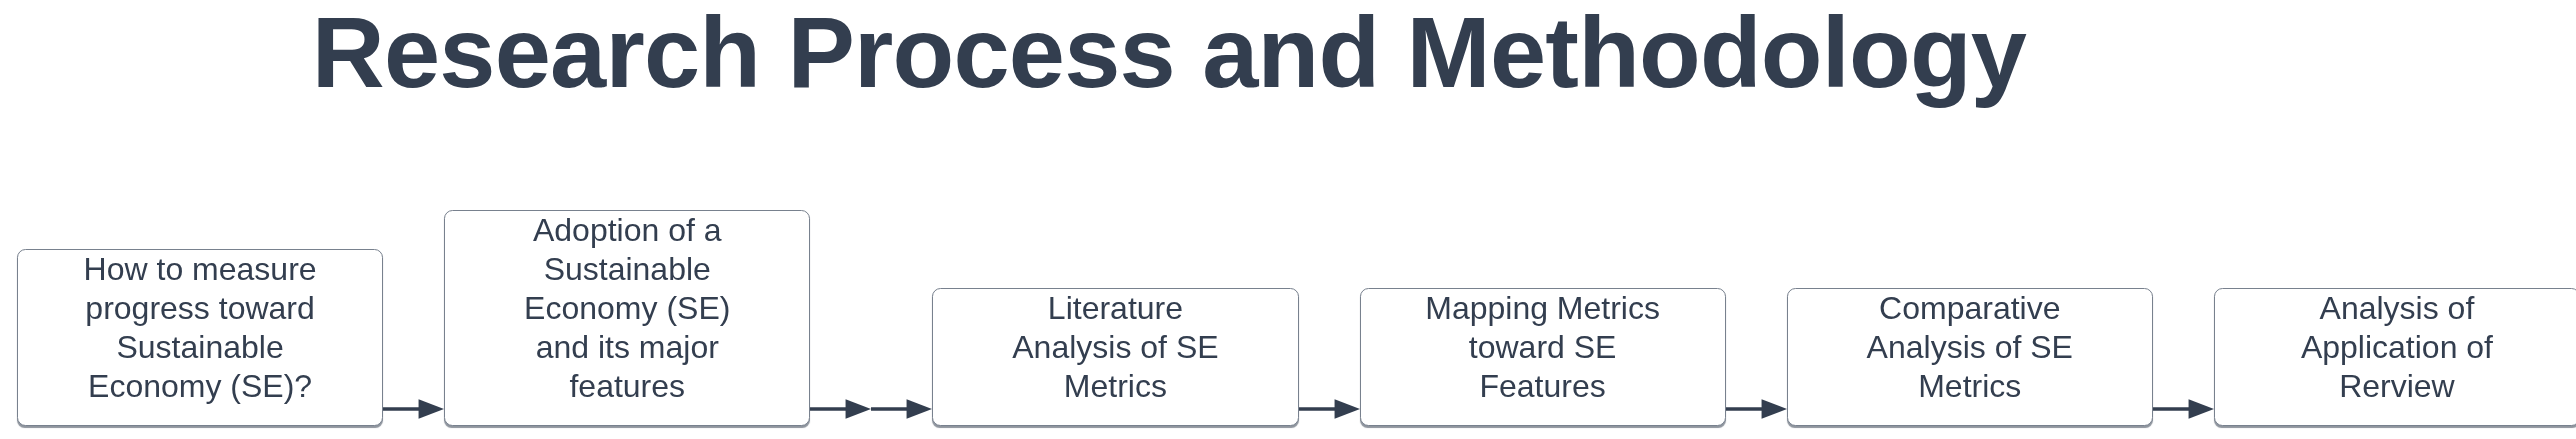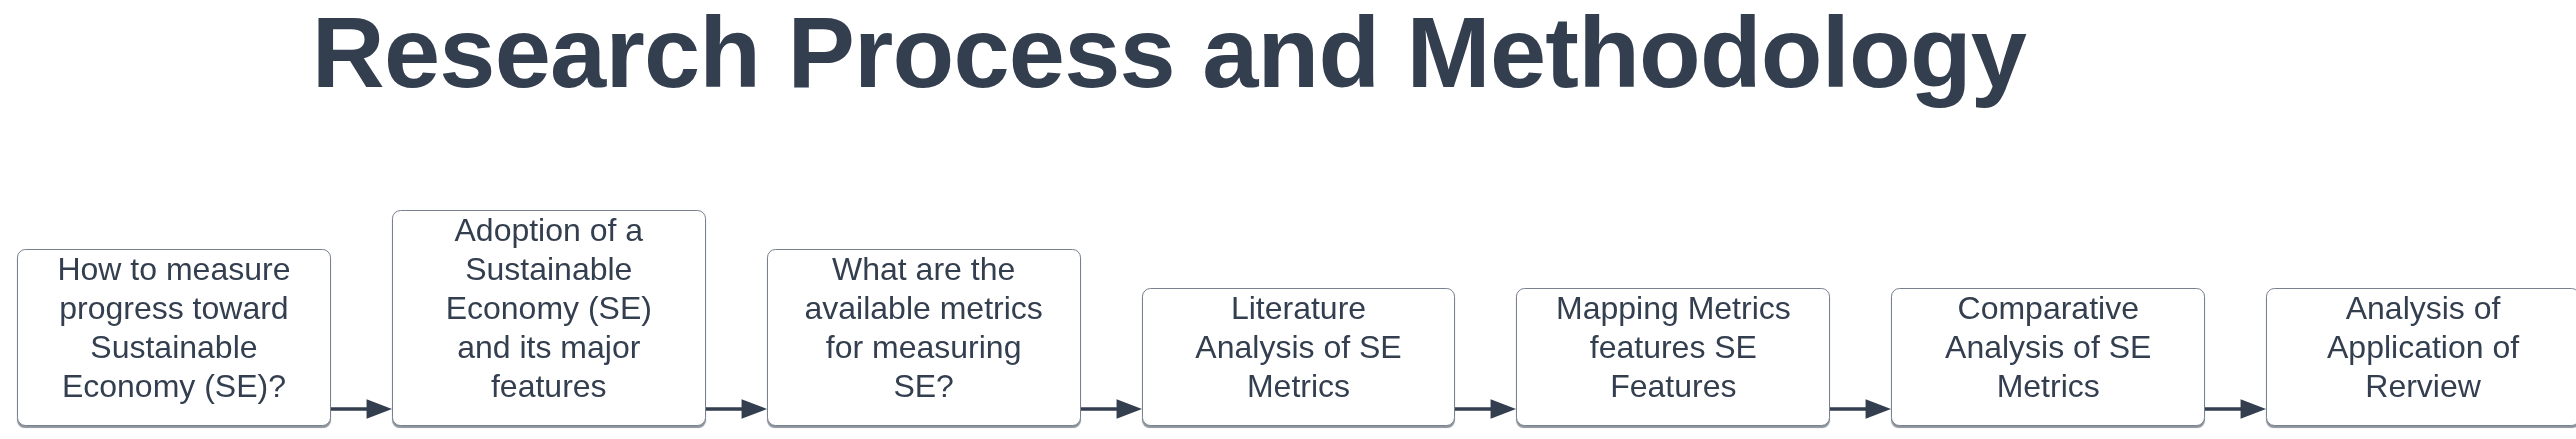--- a/index.html
+++ b/index.html
@@ -103,26 +103,20 @@
 features</span>
     </div>
 
     <div class="flow-connector">
       <svg viewBox="0 0 72 40" xmlns="http://www.w3.org/2000/svg">
         <line x1="0" y1="20" x2="44" y2="20" stroke="#333E4F" stroke-width="4"></line>
         <polygon points="42,8.5 72,20 42,31.5" fill="#333E4F"></polygon>
       </svg>
     </div>
 
-    <div class="flow-step">
-      <span class="flow-step-label">What are the
-available metrics
-for measuring
-SE?</span>
-    </div>
 
     <div class="flow-connector">
       <svg viewBox="0 0 72 40" xmlns="http://www.w3.org/2000/svg">
         <line x1="0" y1="20" x2="44" y2="20" stroke="#333E4F" stroke-width="4"></line>
         <polygon points="42,8.5 72,20 42,31.5" fill="#333E4F"></polygon>
       </svg>
     </div>
 
     <div class="flow-step">
       <span class="flow-step-label">Literature
@@ -132,21 +126,21 @@
 
     <div class="flow-connector">
       <svg viewBox="0 0 72 40" xmlns="http://www.w3.org/2000/svg">
         <line x1="0" y1="20" x2="44" y2="20" stroke="#333E4F" stroke-width="4"></line>
         <polygon points="42,8.5 72,20 42,31.5" fill="#333E4F"></polygon>
       </svg>
     </div>
 
     <div class="flow-step">
       <span class="flow-step-label">Mapping Metrics
-features SE
+toward SE
 Features</span>
     </div>
 
     <div class="flow-connector">
       <svg viewBox="0 0 72 40" xmlns="http://www.w3.org/2000/svg">
         <line x1="0" y1="20" x2="44" y2="20" stroke="#333E4F" stroke-width="4"></line>
         <polygon points="42,8.5 72,20 42,31.5" fill="#333E4F"></polygon>
       </svg>
     </div>
 

